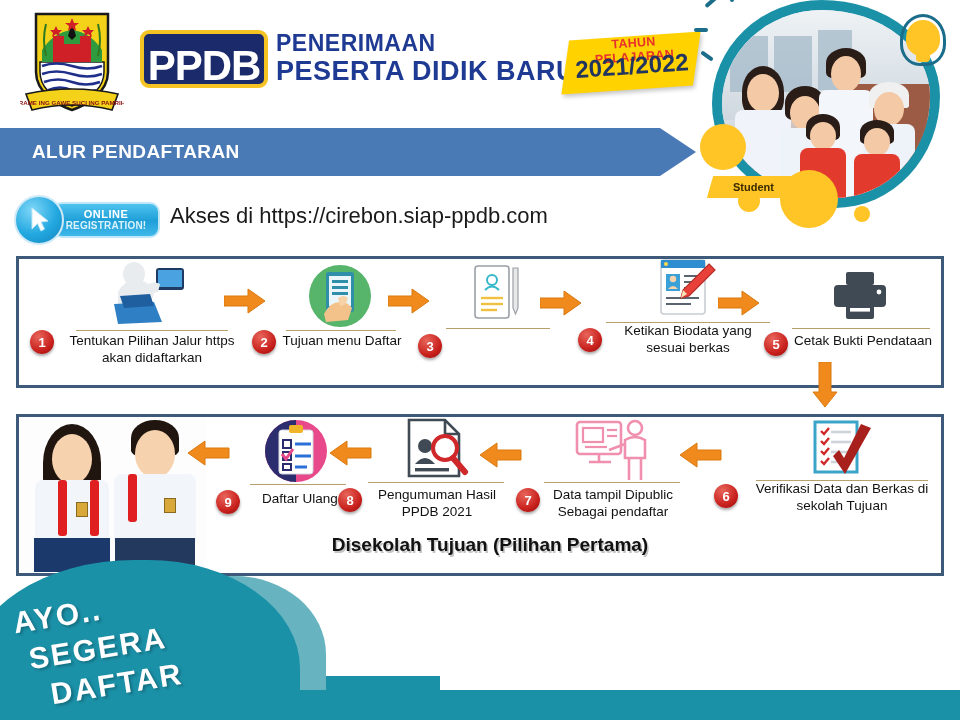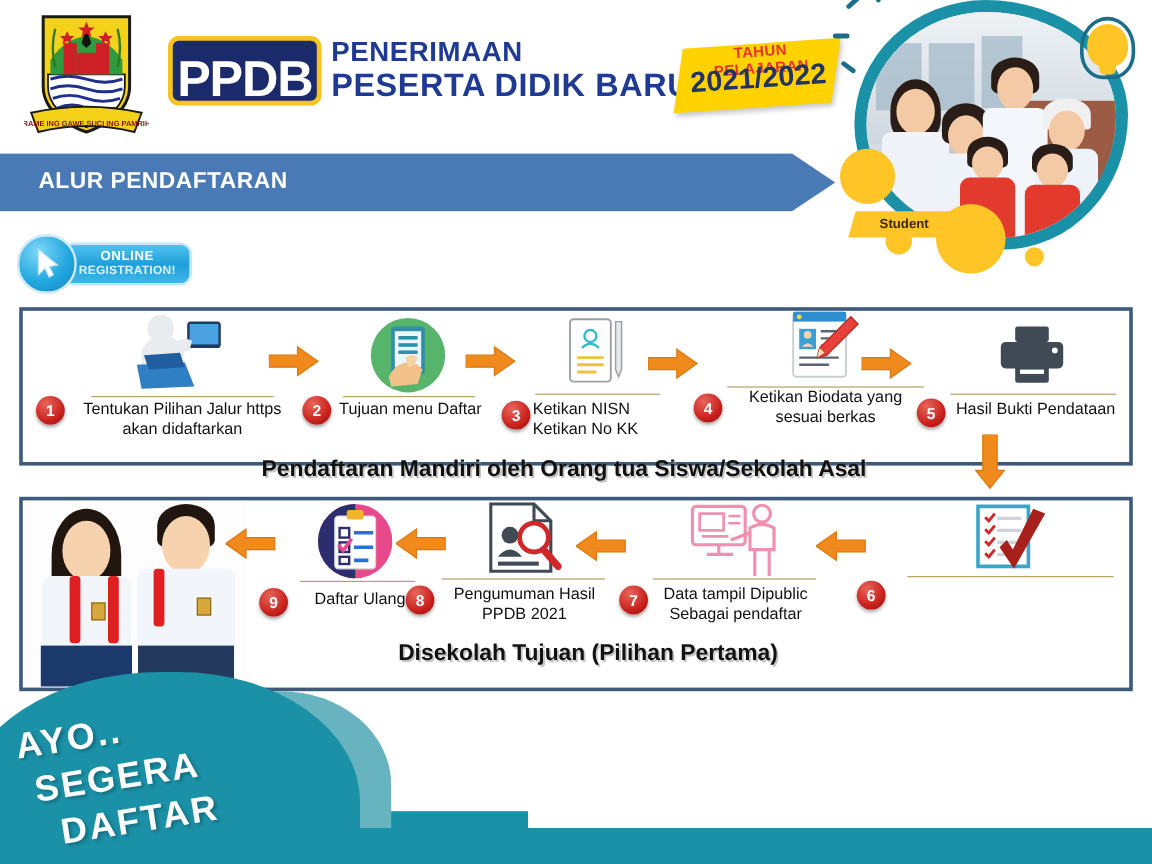--- a/index.html
+++ b/index.html
@@ -317,20 +317,21 @@
     <div class="online-badge">
       <div class="ob-pill">
         <div class="o1">ONLINE</div>
         <div class="o2">REGISTRATION!</div>
       </div>
       <div class="ob-circle"></div>
       <svg class="cursor-ico" width="20" height="26" viewBox="0 0 20 26">
         <path d="M2 1 L2 22 L7.5 16.5 L11 24 L14.5 22 L11 15 L18 14 Z" fill="#ffffff" stroke="#bfe7f8" stroke-width="1"></path>
       </svg>
     </div>
+    <div class="access-text">Akses di https://cirebon.siap-ppdb.com</div>
   </div>
 
   <div class="flowbox" id="flow-row1"></div>
 
   <div class="step" style="left:50px;top:262px;width:200px;height:120px;">
     <div class="icon-area" style="top:0;">
       <svg width="92" height="66" viewBox="0 0 92 66">
         <ellipse cx="30" cy="12" rx="11" ry="12" fill="#e9ecef"></ellipse>
         <path d="M14 30 q6 -12 18 -12 q14 0 18 14 l-6 16 l-30 2 Z" fill="#e9ecef"></path>
         <path d="M10 42 L50 40 L58 60 L14 62 Z" fill="#2f7fc4"></path>
@@ -382,21 +383,20 @@
         <g stroke="#f0c040" stroke-width="2.4">
             <path d="M12 34 H34"></path>
             <path d="M12 40 H34"></path>
             <path d="M12 46 H28"></path>
           </g>
         <path d="M44 4 L49 4 L49 44 L46.5 50 L44 44 Z" fill="#e8e8e8" stroke="#9aa0a6" stroke-width="1.2"></path>
       </svg>
     </div>
     <div class="rule" style="left:14px;top:66px;width:104px;"></div>
     <div class="badge" style="left:-14px;top:72px;">3</div>
-    <div class="label" style="left:12px;top:70px;width:124px;text-align:left;">Ketikan NISN Ketikan No KK</div>
   </div>
 
   <svg class="arrow-r" style="left:540px;top:290px;" viewBox="0 0 42 26">
     <path d="M0 8 L24 8 L24 1 L41 13 L24 25 L24 18 L0 18 Z" fill="#f08a1d" stroke="#d9780f" stroke-width="1"></path>
   </svg>
 
   <div class="step" style="left:596px;top:258px;width:180px;height:124px;">
     <div class="icon-area" style="top:0;">
       <svg width="66" height="64" viewBox="0 0 66 64">
         <rect x="8" y="2" width="44" height="54" rx="3" fill="#fff" stroke="#c9ced4" stroke-width="1.6"></rect>
@@ -430,24 +430,23 @@
       <svg width="62" height="54" viewBox="0 0 62 54">
         <rect x="17" y="2" width="28" height="13" rx="2" fill="#3f4a55"></rect>
         <rect x="5" y="15" width="52" height="22" rx="4" fill="#3f4a55"></rect>
         <circle cx="50" cy="22" r="2.4" fill="#fff"></circle>
         <rect x="17" y="33" width="28" height="16" rx="2" fill="#3f4a55"></rect>
         <rect x="21" y="38" width="20" height="3.6" fill="#fff"></rect>
       </svg>
     </div>
     <div class="rule" style="left:12px;top:66px;width:138px;"></div>
     <div class="badge" style="left:-16px;top:70px;">5</div>
-    <div class="label" style="left:8px;top:70px;width:150px;">Hasil Bukti Pendataan</div>
-  </div>
-
-  <div class="caption1">Pendaftaran Mandiri oleh Orang tua Siswa/Sekolah Asal</div>
+    <div class="label" style="left:8px;top:70px;width:150px;">Cetak Bukti Pendataan</div>
+  </div>
+
   <svg class="down-arrow" viewBox="0 0 26 46">
     <path d="M7 0 L19 0 L19 30 L25 30 L13 45 L1 30 L7 30 Z" fill="#f08a1d" stroke="#d9780f" stroke-width="1"></path>
   </svg>
 
   <div class="flowbox" id="flow-row2"></div>
 
   <div class="row2-photo">
     <div class="r2kid" style="left:12px;top:6px;width:80px;height:148px;">
       <div class="hair" style="top:0;width:58px;height:78px;border-radius:50% 50% 30% 30%;"></div>
       <div class="head" style="top:10px;width:40px;height:50px;"></div>
@@ -561,20 +560,21 @@
           <path d="M20 13 L23 16 L28 10"></path>
             <path d="M20 23 L23 26 L28 20"></path>
           <path d="M20 33 L23 36 L28 30"></path>
             <path d="M20 43 L23 46 L28 40"></path>
         </g>
         <path d="M32 38 L44 56 L70 10 L60 6 L43 40 L38 32 Z" fill="#a8201c"></path>
       </svg>
     </div>
     <div class="rule" style="left:20px;top:66px;width:172px;"></div>
     <div class="badge" style="left:-22px;top:70px;">6</div>
+    <div class="label" style="left:8px;top:66px;width:196px;">Verifikasi Data dan Berkas di sekolah Tujuan</div>
   </div>
 
   <div class="caption2">Disekolah Tujuan (Pilihan Pertama)</div>
 
   <div class="teal-bar2"></div>
   <div class="teal-blob2"></div>
   <div class="teal-blob"></div>
   <div class="teal-bar"></div>
 
   <div class="ayo">

